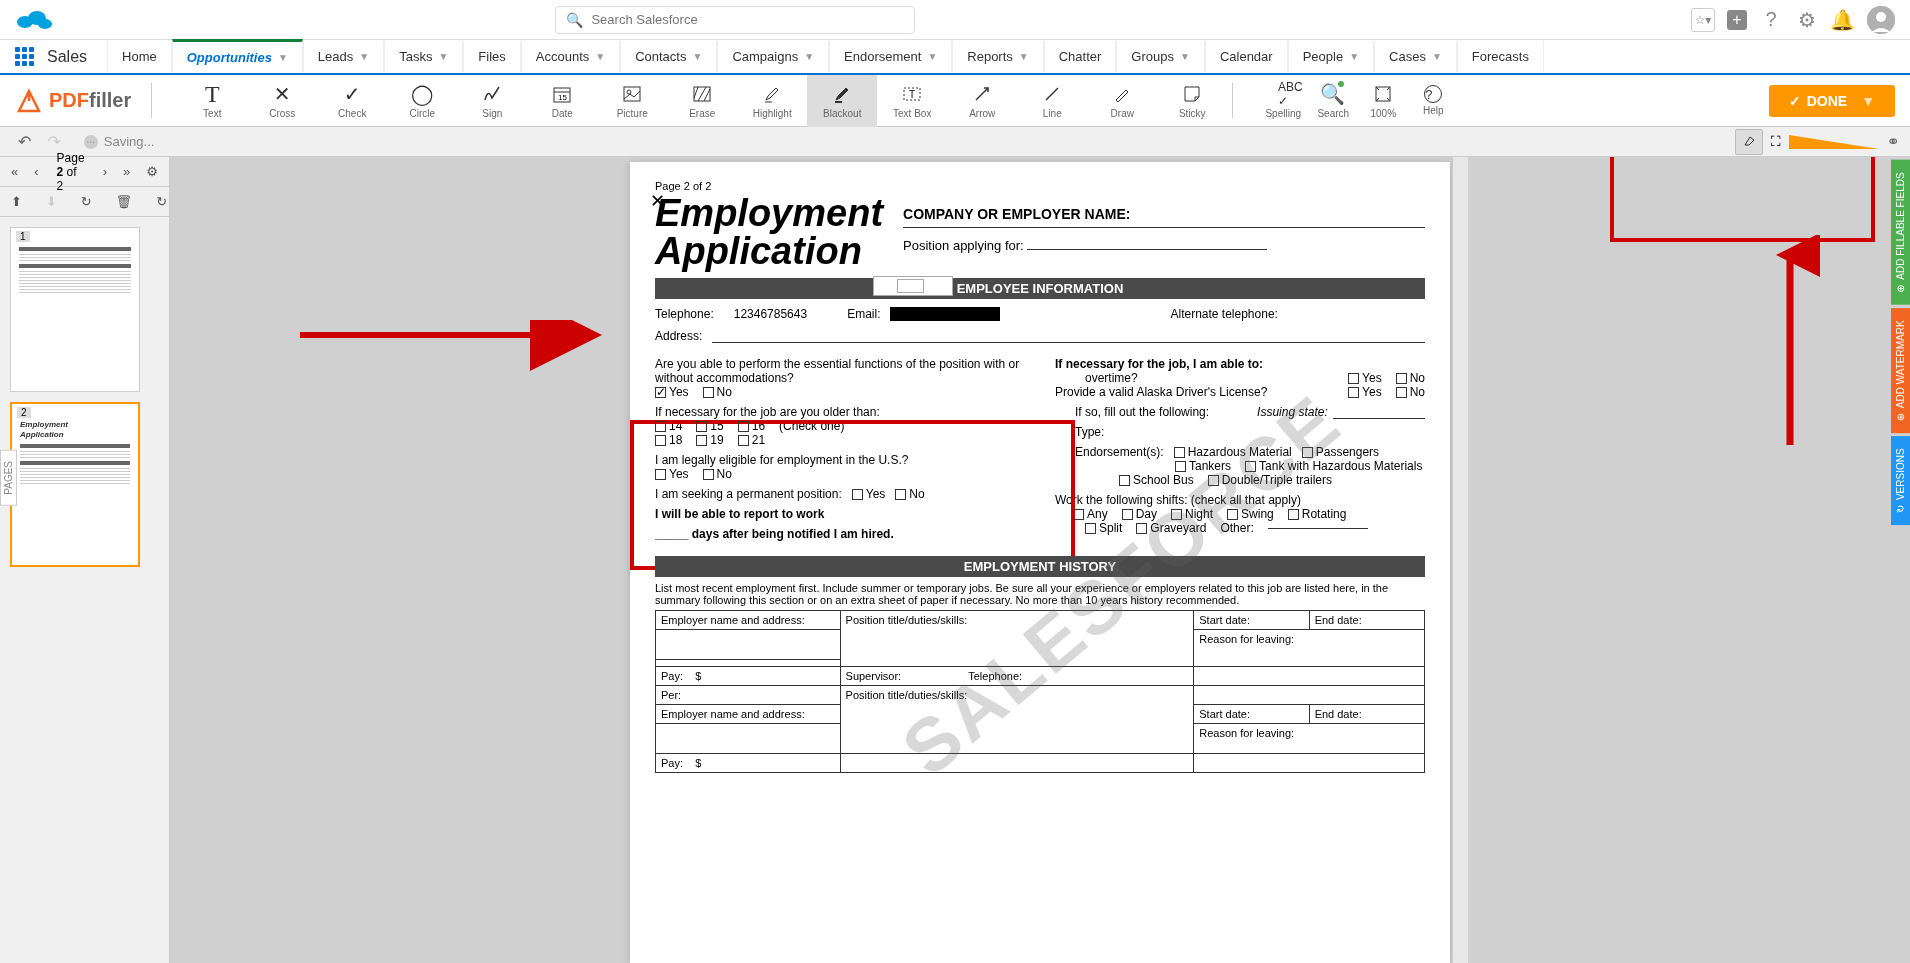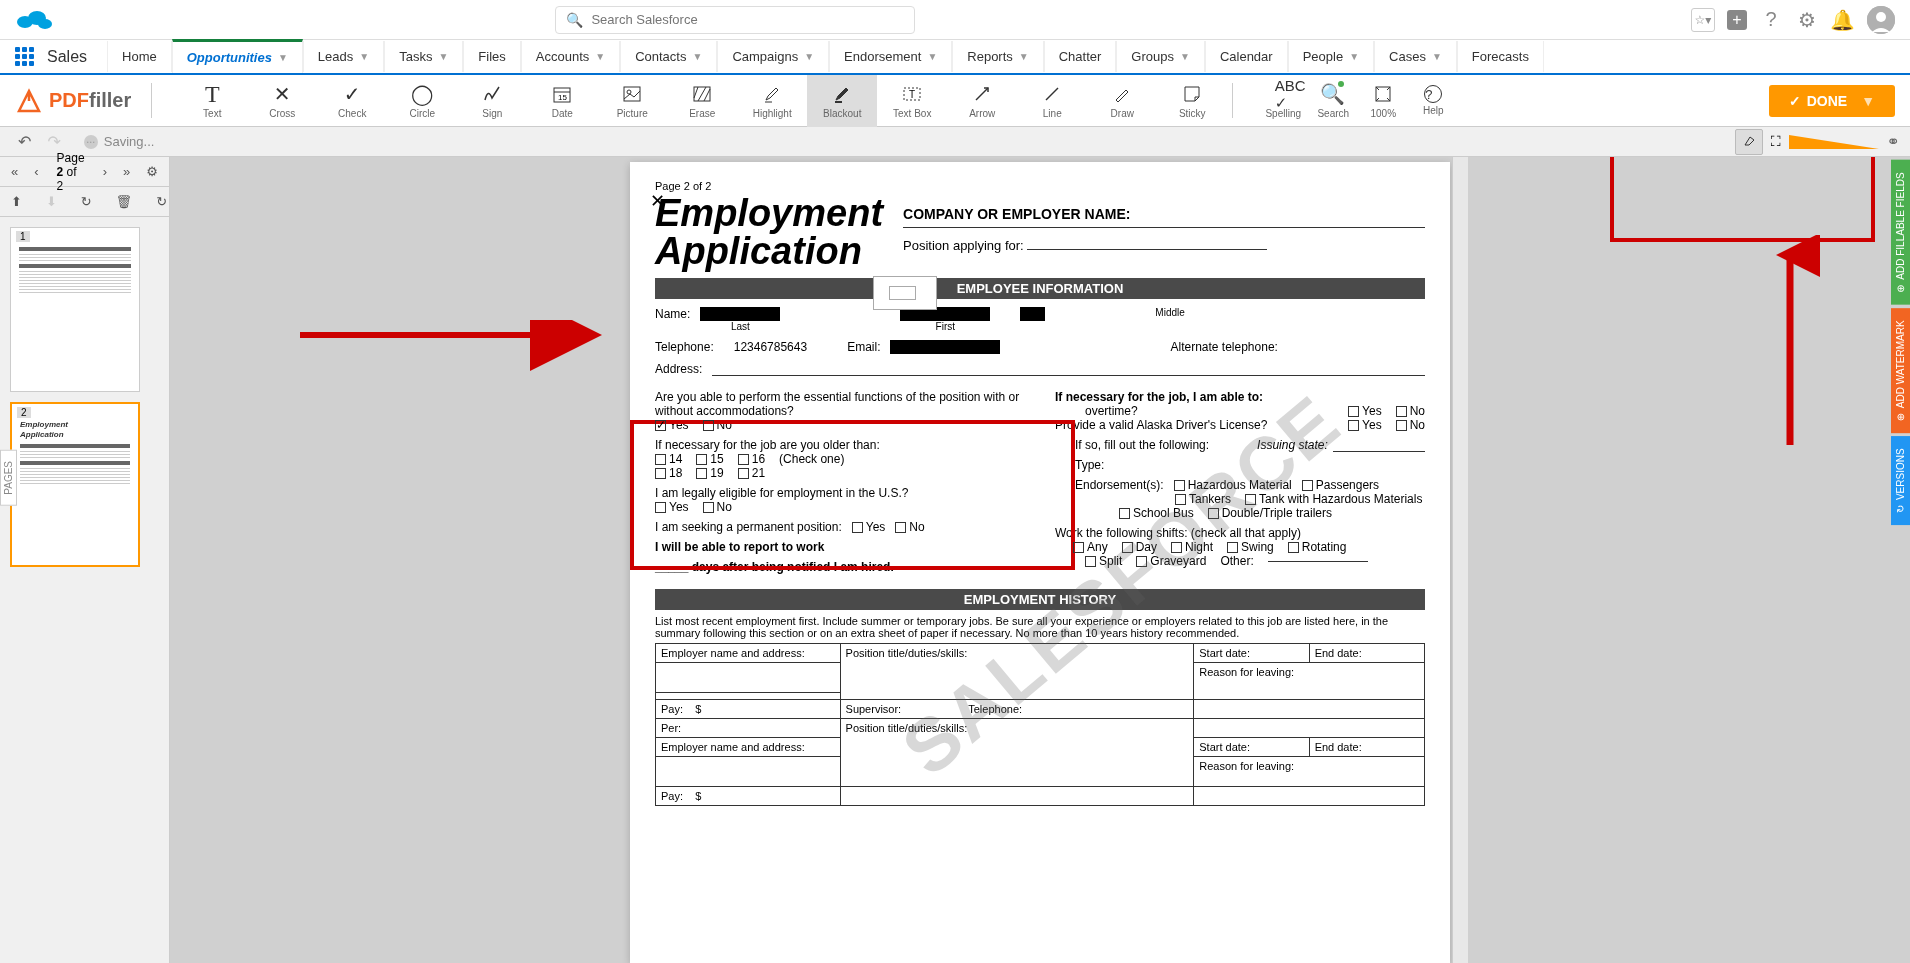--- a/index.html
+++ b/index.html
@@ -76,21 +76,21 @@
 
 .doc-area { flex: 1; background: #d0d0d0; overflow: auto; position: relative; display: flex; justify-content: center; padding-top: 5px; }
 .doc-page { width: 820px; background: #fff; box-shadow: 0 2px 8px rgba(0,0,0,0.2); padding: 18px 25px; position: relative; }
 .page-header { font-size: 11px; margin-bottom: 2px; }
 .close-x { font-size: 18px; cursor: pointer; position: absolute; left: 20px; top: 28px; }
 .doc-title { display: flex; align-items: flex-start; gap: 20px; }
 .emp-app { font-size: 38px; font-weight: bold; font-style: italic; line-height: 1; }
 .company-line { font-size: 14px; font-weight: bold; margin-top: 12px; }
 .position-line { font-size: 13px; margin-top: 10px; }
 .section-bar { background: #4a4a4a; color: #fff; text-align: center; padding: 3px; font-size: 13px; font-weight: bold; margin-top: 8px; position: relative; }
-.ok-popup { position: absolute; top: -2px; left: 218px; background: #fff; border: 1px solid #aaa; padding: 9px 6px; display: flex; align-items: center; gap: 0; font-size: 11px; z-index: 5; }
+.ok-popup { position: absolute; top: -2px; left: 218px; background: #fff; border: 1px solid #aaa; padding: 2px 6px; display: flex; align-items: center; gap: 8px; font-size: 11px; z-index: 5; }
 .form-row { display: flex; font-size: 12px; margin-top: 8px; gap: 10px; }
 .form-label { }
 .blackout { background: #000; display: inline-block; height: 14px; }
 .form-field-group { display: flex; flex-direction: column; align-items: center; }
 .sub-label { font-size: 10px; }
 .checkbox-group { display: flex; gap: 14px; font-size: 12px; align-items: center; }
 .checkbox { display: inline-flex; align-items: center; gap: 3px; }
 .checkbox-box { width: 11px; height: 11px; border: 1px solid #333; display: inline-block; position: relative; }
 .checkbox-box.checked::after { content: '✓'; position: absolute; top: -3px; left: 0; font-size: 12px; }
 .form-text { font-size: 12px; margin-top: 6px; }
@@ -347,21 +347,21 @@
             <path d="M 3 3 L 17 3 L 17 13 L 13 17 L 3 17 Z" stroke="#333" fill="none"></path>
             <path d="M 13 17 L 13 13 L 17 13" stroke="#333" fill="none"></path>
           </svg>
         </span>
         <span class="tool-label">Sticky</span>
       </div>
   </div>
   <div class="toolbar-divider"></div>
   <div class="tool-group">
     <div class="tool-btn tool-btn-small">
-        <span class="tool-icon" style="font-size:15px;margin-left:14px;">ABC<br>✓</span>
+        <span class="tool-icon" style="font-size:12px;margin-left:14px;">ABC<br>✓</span>
         <span class="tool-label">Spelling</span>
       </div>
     <div class="tool-btn tool-btn-small">
         <span class="green-dot"></span>
         <span class="tool-icon">🔍</span>
         <span class="tool-label">Search</span>
       </div>
     <div class="tool-btn tool-btn-small">
         <span class="tool-icon">
           <svg width="20" height="20" viewBox="0 0 20 20">
@@ -479,34 +479,20 @@
 
       <div class="section-bar">
         <span>EMPLOYEE INFORMATION</span>
         <div class="ok-popup">
           <span>✥</span>
           <span style="border:1px solid #aaa;padding:0 4px;">OK</span>
           <span>🗑</span>
         </div>
       </div>
 
-      <div class="form-row">
-        <span class="form-label">Name:</span>
-        <span class="form-field-group">
-            <span class="blackout" style="width:80px;"></span>
-            <span class="sub-label">Last</span>
-          </span>
-        <span style="width:100px;"></span>
-        <span class="form-field-group">
-            <span class="blackout" style="width:90px;"></span>
-            <span class="sub-label">First</span>
-          </span>
-        <span class="blackout" style="width:25px;margin-left:20px;"></span>
-        <span style="margin-left:100px;" class="sub-label">Middle</span>
-      </div>
 
       <div class="form-row">
         <span class="form-label">Telephone:</span>
         <span style="margin-left:10px;">12346785643</span>
         <span class="form-label" style="margin-left:30px;">Email:</span>
         <span class="blackout" style="width:110px;"></span>
         <span class="form-label" style="margin-left:160px;">Alternate telephone:</span>
       </div>
 
       <div class="form-row">

